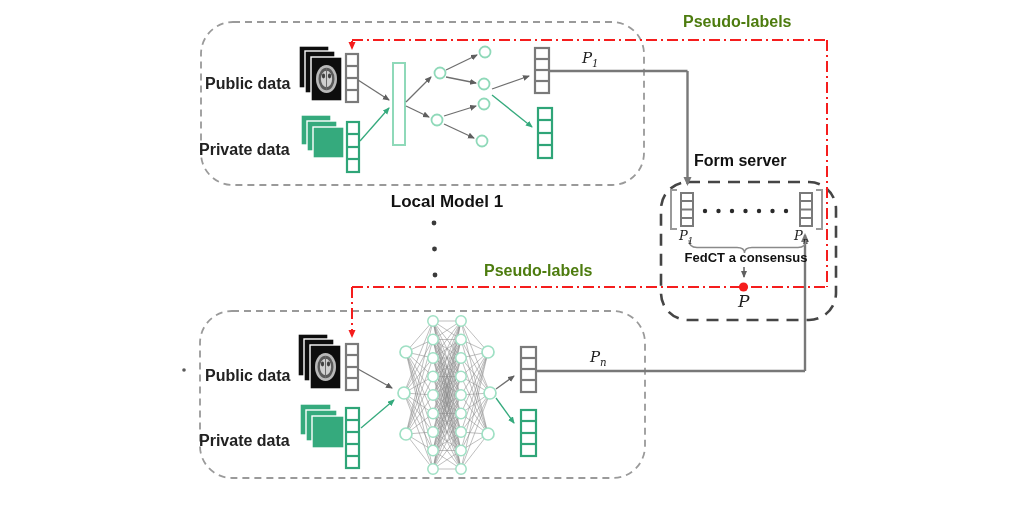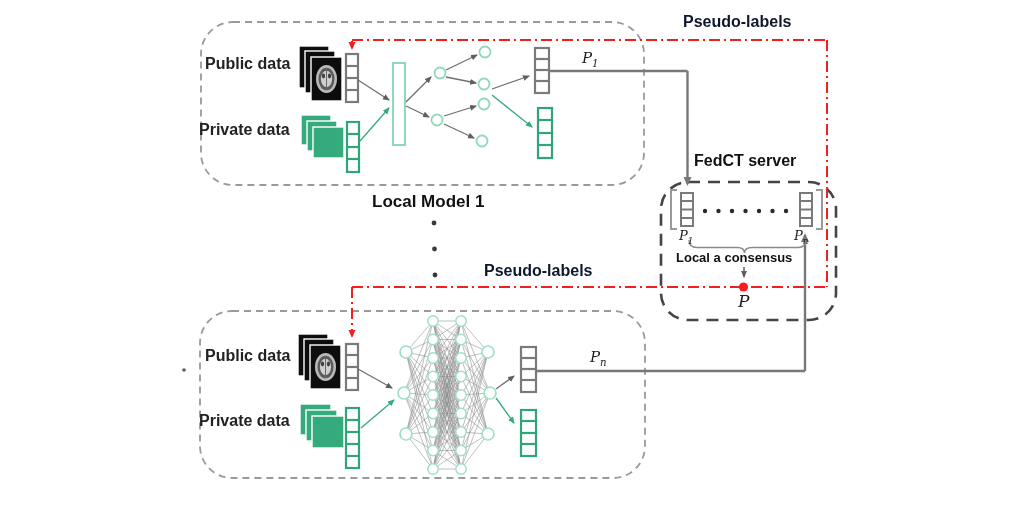--- a/index.html
+++ b/index.html
@@ -1,25 +1,25 @@
 <!DOCTYPE html>
 <html><head>
 <meta charset="utf-8">
 <style>
   html,body{margin:0;padding:0;background:#ffffff;}
   #canvas{position:relative;width:1024px;height:512px;background:#ffffff;overflow:hidden;
           font-family:"Liberation Sans",sans-serif;color:#1f1f1f;}
   #gfx{position:absolute;left:0;top:0;}
   .lbl{position:absolute;white-space:nowrap;line-height:1.15;}
-  .sans{font-family:"Liberation Sans",sans-serif;font-weight:600;font-size:16px;color:#222;}
+  .sans{font-family:"Liberation Sans",sans-serif;font-weight:600;font-size:16px;color:#222;margin-top:20px;}
   .boldlbl{font-family:"Liberation Sans",sans-serif;font-weight:700;font-size:17px;color:#111;}
-  .red{color:#0f172a;}
+  .red{color:#4d7c0f;}
   .math{font-family:"DejaVu Serif",serif;font-style:italic;font-weight:400;color:#1c1c1c;}
   .math sub{font-size:68%;font-style:italic;}
-  .center{text-align:left;}
+  .center{text-align:center;}
 </style>
 </head>
 <body>
 
 <div id="canvas">
 
 <svg id="gfx" width="1024" height="512" viewBox="0 0 1024 512">
   <defs>
     <marker id="ahg" markerWidth="9" markerHeight="9" refX="6" refY="3" orient="auto" markerUnits="userSpaceOnUse">
       <path d="M0,0 L7,3 L0,6 Z" fill="#5f5f5f"></path>
@@ -379,23 +379,23 @@
 
 <div class="lbl sans" style="left:205px;top:55px;">Public data</div>
 <div class="lbl sans" style="left:199px;top:121px;">Private data</div>
 <div class="lbl boldlbl center" style="left:372px;top:192px;width:150px;">Local Model 1</div>
 
 <div class="lbl math" style="left:582px;top:50px;font-size:15px;"><span>P</span><sub>1</sub></div>
 
 <div class="lbl boldlbl red" style="left:683px;top:13px;font-size:16px;">Pseudo-labels</div>
 <div class="lbl boldlbl red" style="left:484px;top:262px;font-size:16px;">Pseudo-labels</div>
 
-<div class="lbl boldlbl" style="left:694px;top:152px;font-size:16px;">FedCT server</div>
+<div class="lbl boldlbl" style="left:694px;top:152px;font-size:16px;">Form server</div>
 <div class="lbl math" style="left:679px;top:229px;font-size:13px;"><span>P</span><sub>1</sub></div>
 <div class="lbl math" style="left:794px;top:229px;font-size:13px;"><span>P</span><sub>n</sub></div>
-<div class="lbl boldlbl center" style="left:676px;top:251px;width:140px;font-size:13px;">Local a consensus</div>
+<div class="lbl boldlbl center" style="left:676px;top:251px;width:140px;font-size:13px;">FedCT a consensus</div>
 <div class="lbl math red" style="left:738px;top:292px;font-size:17px;">P</div>
 
 <div class="lbl sans" style="left:205px;top:347px;">Public data</div>
 <div class="lbl sans" style="left:199px;top:412px;">Private data</div>
 <div class="lbl math" style="left:590px;top:349px;font-size:15px;"><span>P</span><sub>n</sub></div>
 
 </div>
 
 </body></html>

